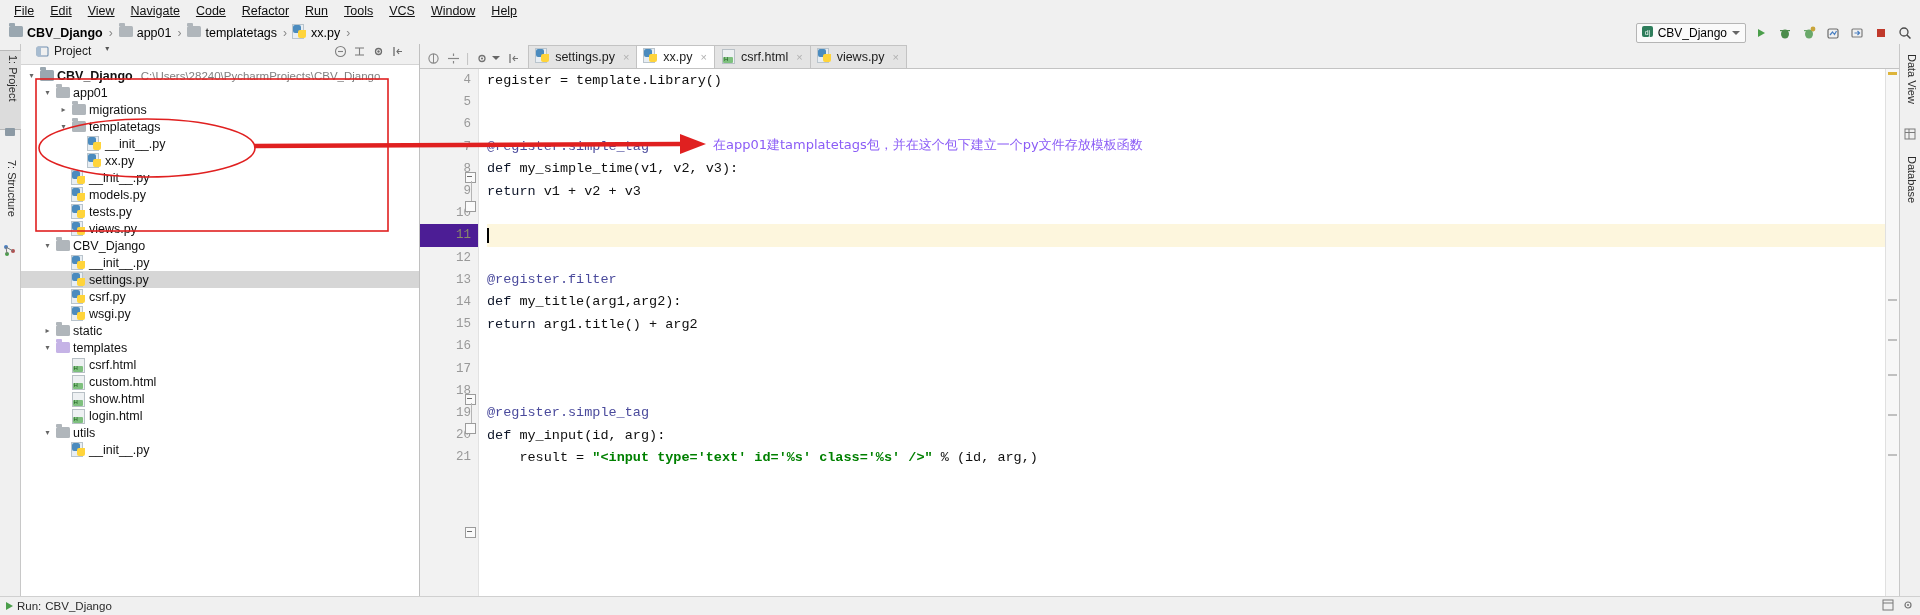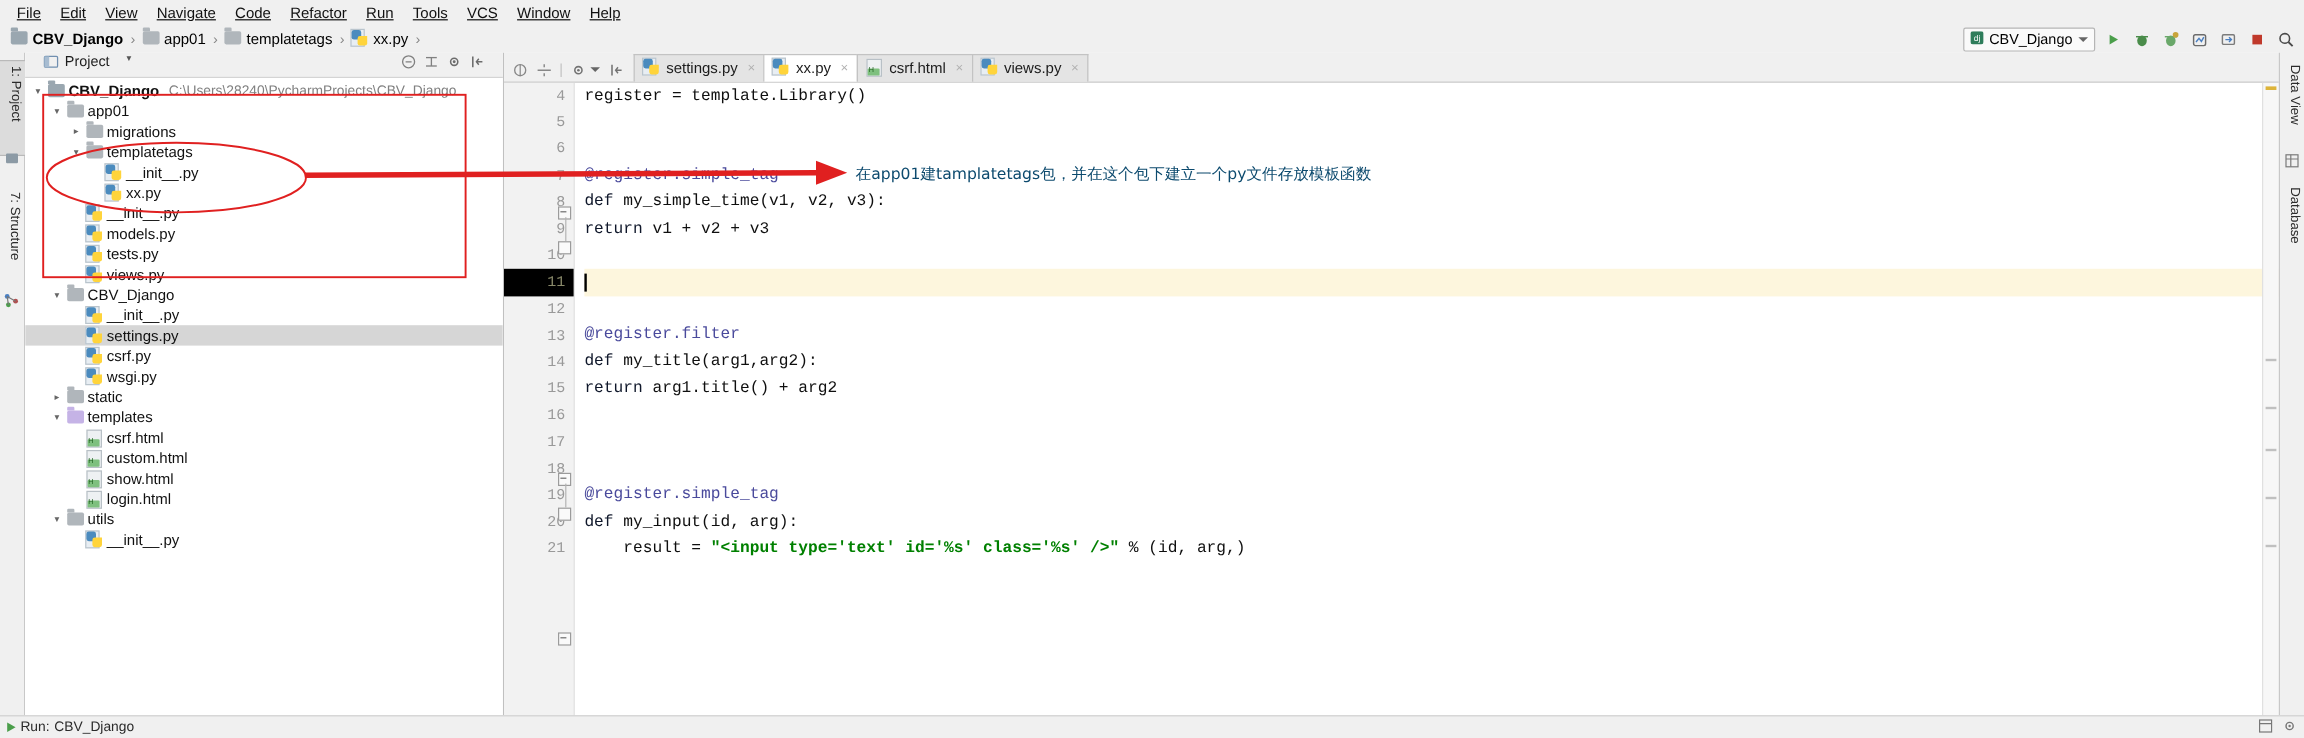--- a/index.html
+++ b/index.html
@@ -126,21 +126,21 @@
 
   .code-wrap{flex:1;display:flex;position:relative;overflow:hidden;background:#fff;}
   .gutter{
     width:58px;flex:0 0 58px;background:#f2f2f2;border-right:1px solid #e2e2e2;
     position:relative;font-family:"Liberation Mono",monospace;
   }
   .gline{
     height:22.2px;display:flex;align-items:center;justify-content:flex-end;
     padding-right:7px;font-size:12.5px;color:#999;
   }
-  .gline.cur{background:#000000;color:#8a8a6a;}
+  .gline.cur{background:#4c1d95;color:#8a8a6a;}
   .foldcol{
     position:absolute;right:0;top:0;width:14px;height:100%;
   }
   .fold{
     position:absolute;right:2px;width:9px;height:9px;border:1px solid #9b9b9b;background:#fafafa;
   }
   .fold.top:after{content:"";position:absolute;left:1px;top:3px;width:5px;height:1px;background:#6d6d6d;}
   .foldline{position:absolute;right:6px;width:1px;background:#b4b4b4;}
 
   .code{
@@ -157,21 +157,21 @@
   
   .marker-gutter{
     position:absolute;right:0;top:0;width:13px;height:100%;background:#f7f7f7;border-left:1px solid #e0e0e0;
   }
   .mark{position:absolute;right:2px;width:9px;height:2px;background:#c0c0c0;}
   .mk-warn{position:absolute;right:2px;width:9px;height:3px;background:#ddb43a;}
 
   
   .overlay{position:absolute;left:0;top:0;width:1920px;height:615px;pointer-events:none;}
   .ann-text{
-    position:absolute;left:713px;top:136px;font-size:13px;color:#0c4a6e;
+    position:absolute;left:713px;top:136px;font-size:13px;color:#8b5cf6;
     font-family:"DejaVu Sans",sans-serif;white-space:nowrap;
   }
 
   
   .statusbar{
     position:absolute;left:0;right:0;bottom:0;height:18px;background:#f0f0f0;
     border-top:1px solid #d0d0d0;display:flex;align-items:center;padding:0 6px;gap:10px;
     font-size:11.5px;color:#2b2b2b;
   }
   .statusbar .sright{margin-left:auto;display:flex;align-items:center;gap:8px;}

